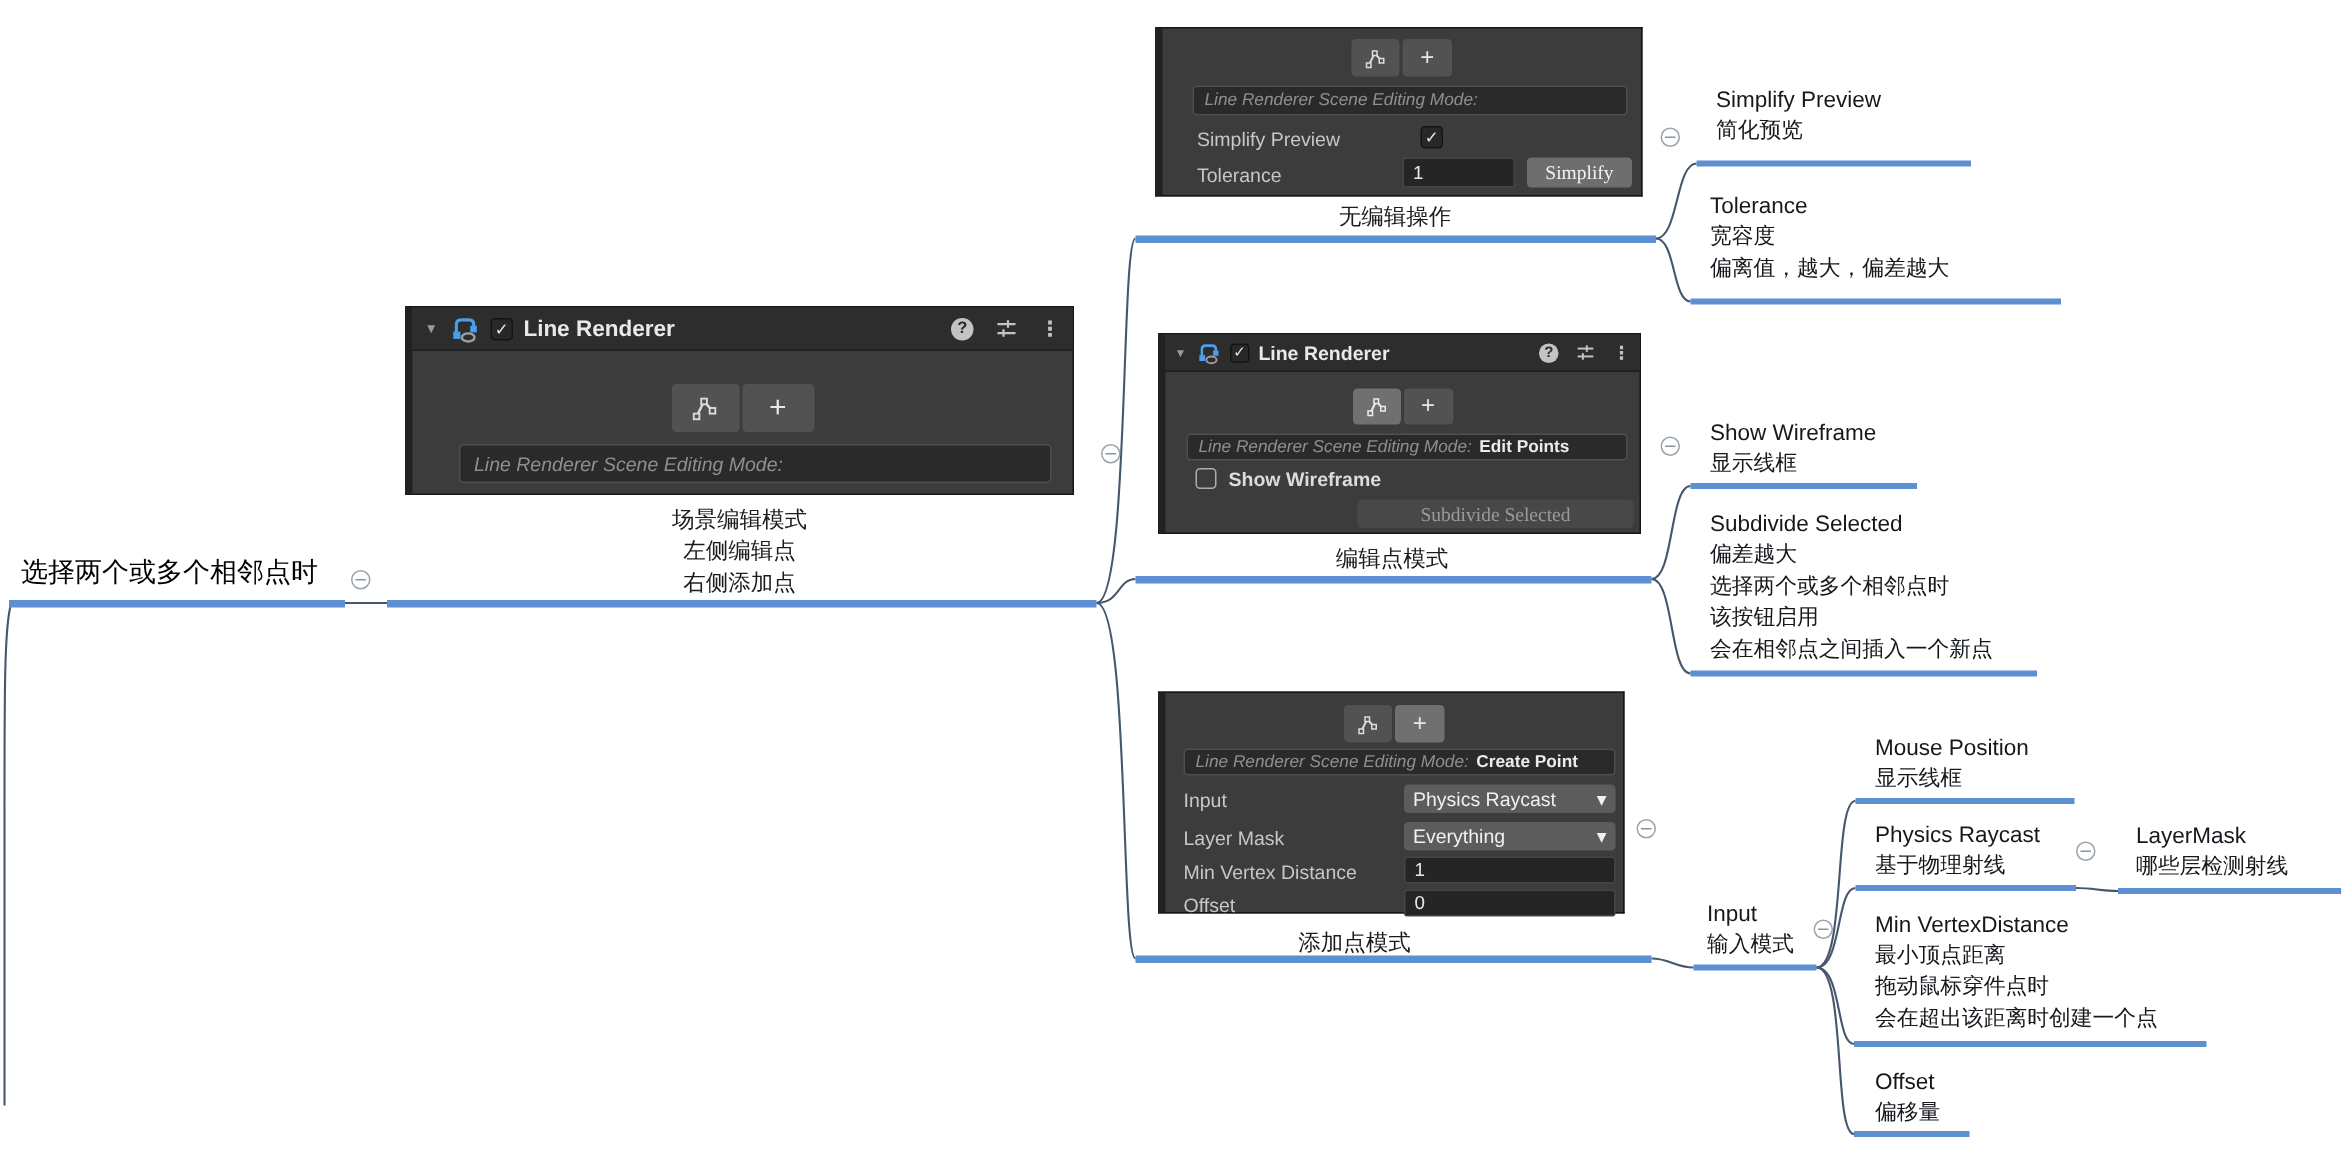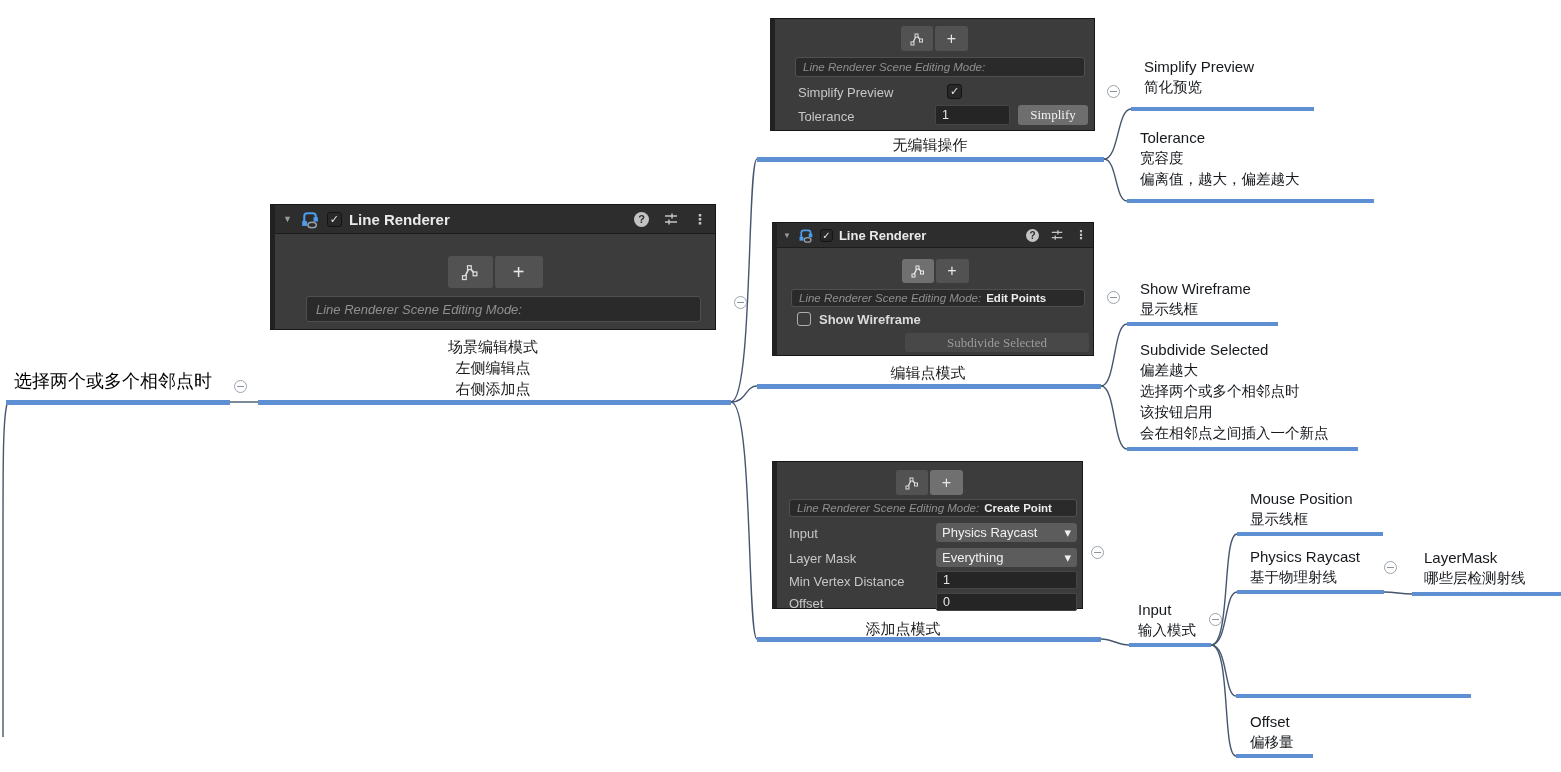--- a/index.html
+++ b/index.html
@@ -299,18 +299,24 @@
     <div class="cn">基于物理射线</div>
   </div>
   <div class="mnode" style="left:1424px;top:547px">
     <div>LayerMask</div>
     <div class="cn">哪些层检测射线</div>
   </div>
   <div class="mnode" style="left:1138px;top:599px">
     <div>Input</div>
     <div class="cn">输入模式</div>
   </div>
+  <div class="mnode" style="left:1250px;top:606px">
+    <div>Min VertexDistance</div>
+    <div class="cn">最小顶点距离</div>
+    <div class="cn">拖动鼠标穿件点时</div>
+    <div class="cn">会在超出该距离时创建一个点</div>
+  </div>
   <div class="mnode" style="left:1250px;top:711px">
     <div>Offset</div>
     <div class="cn">偏移量</div>
   </div>
 
 </div>
 
 </body></html>

